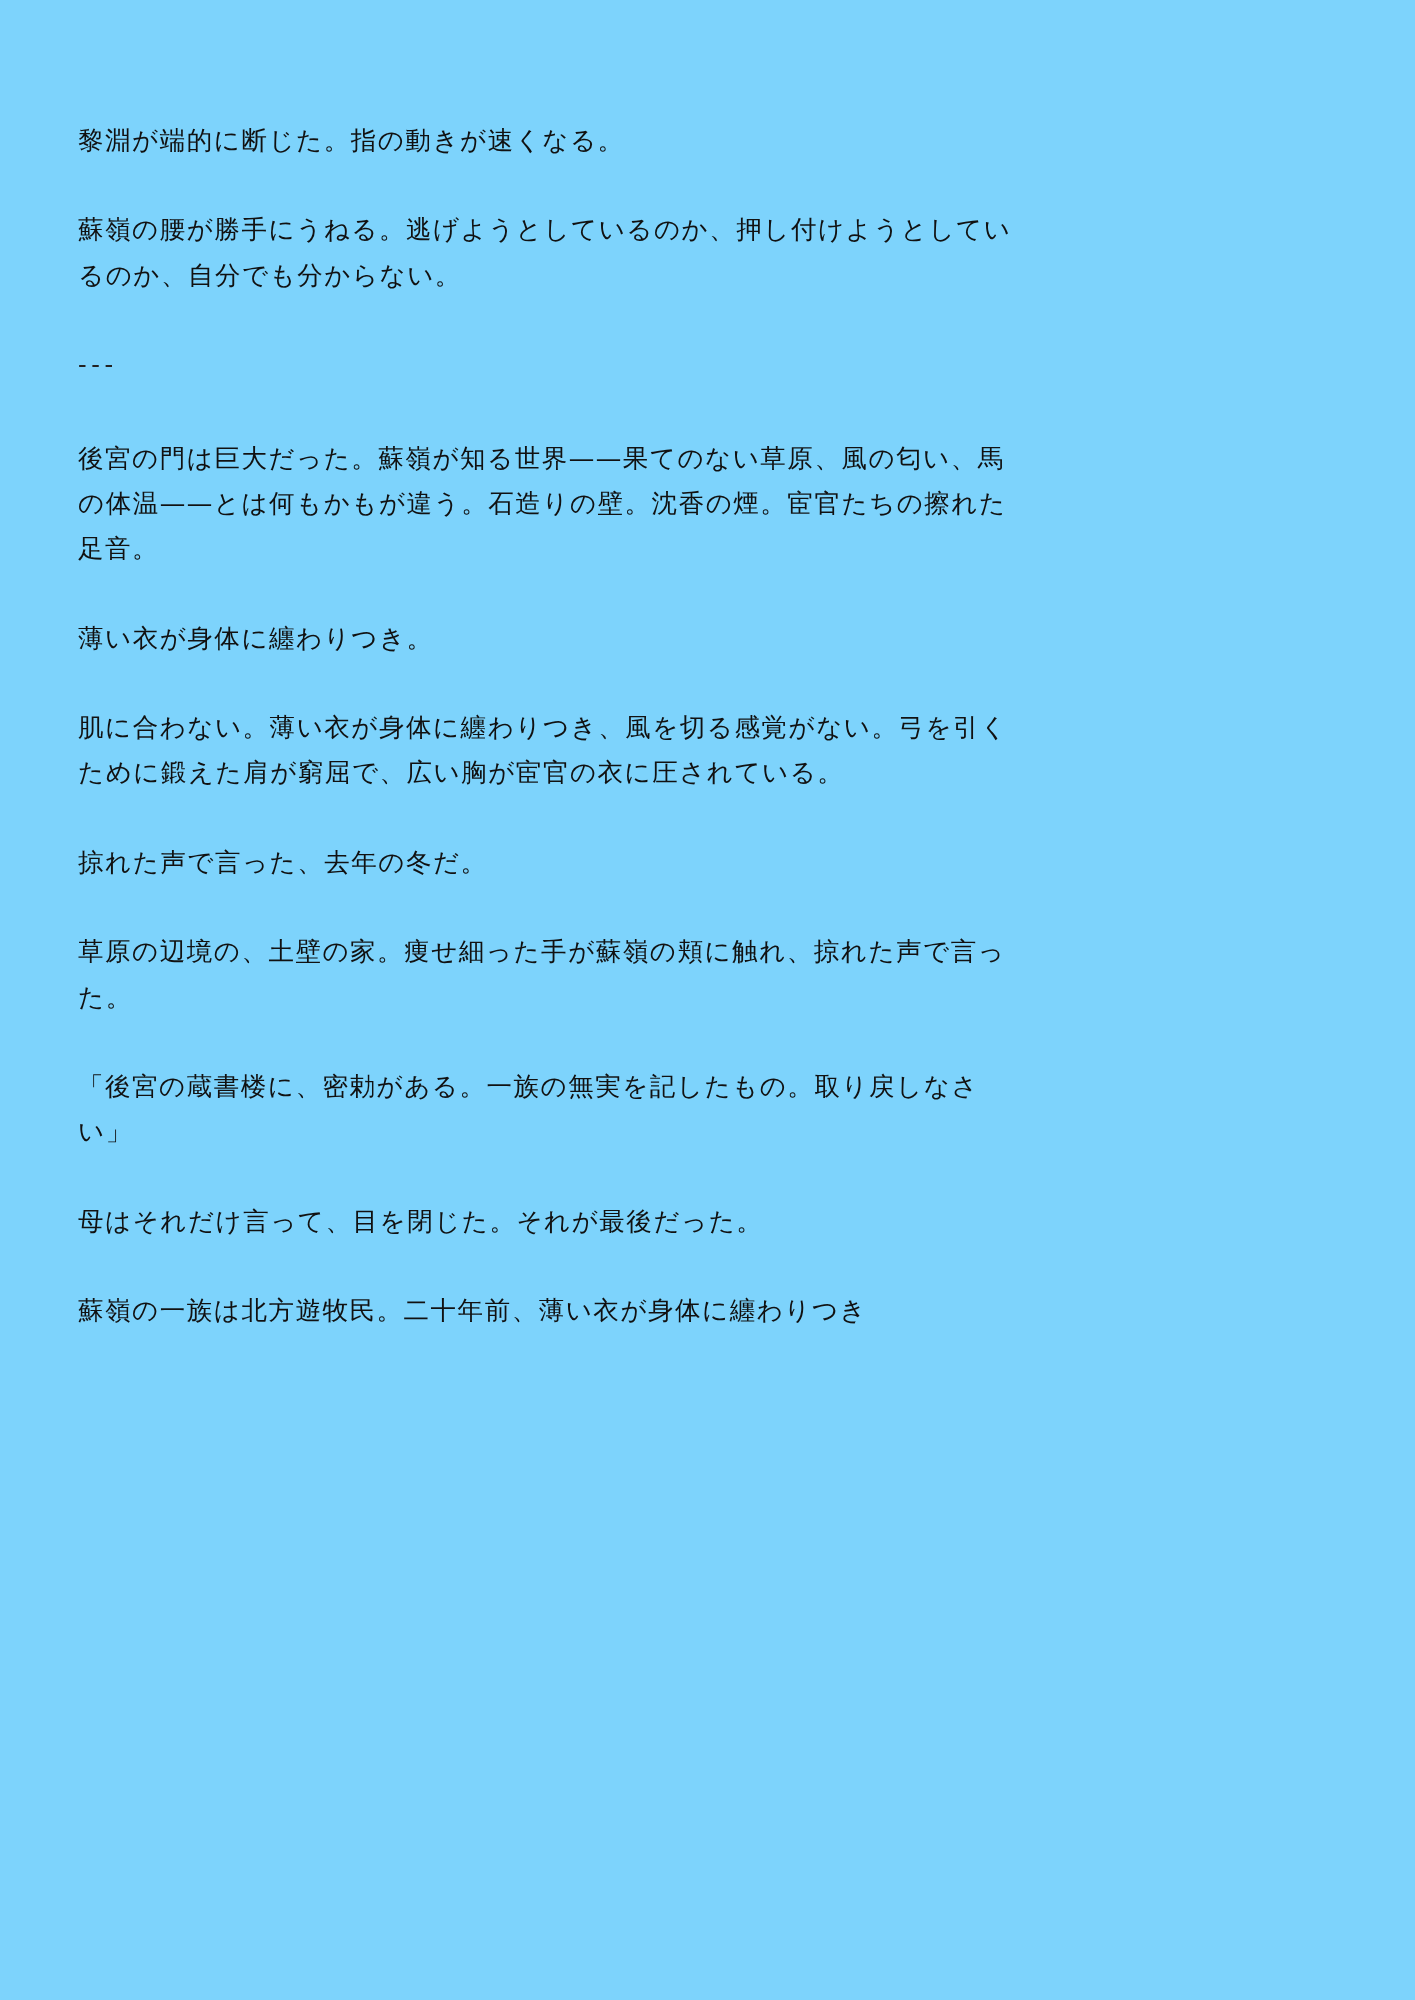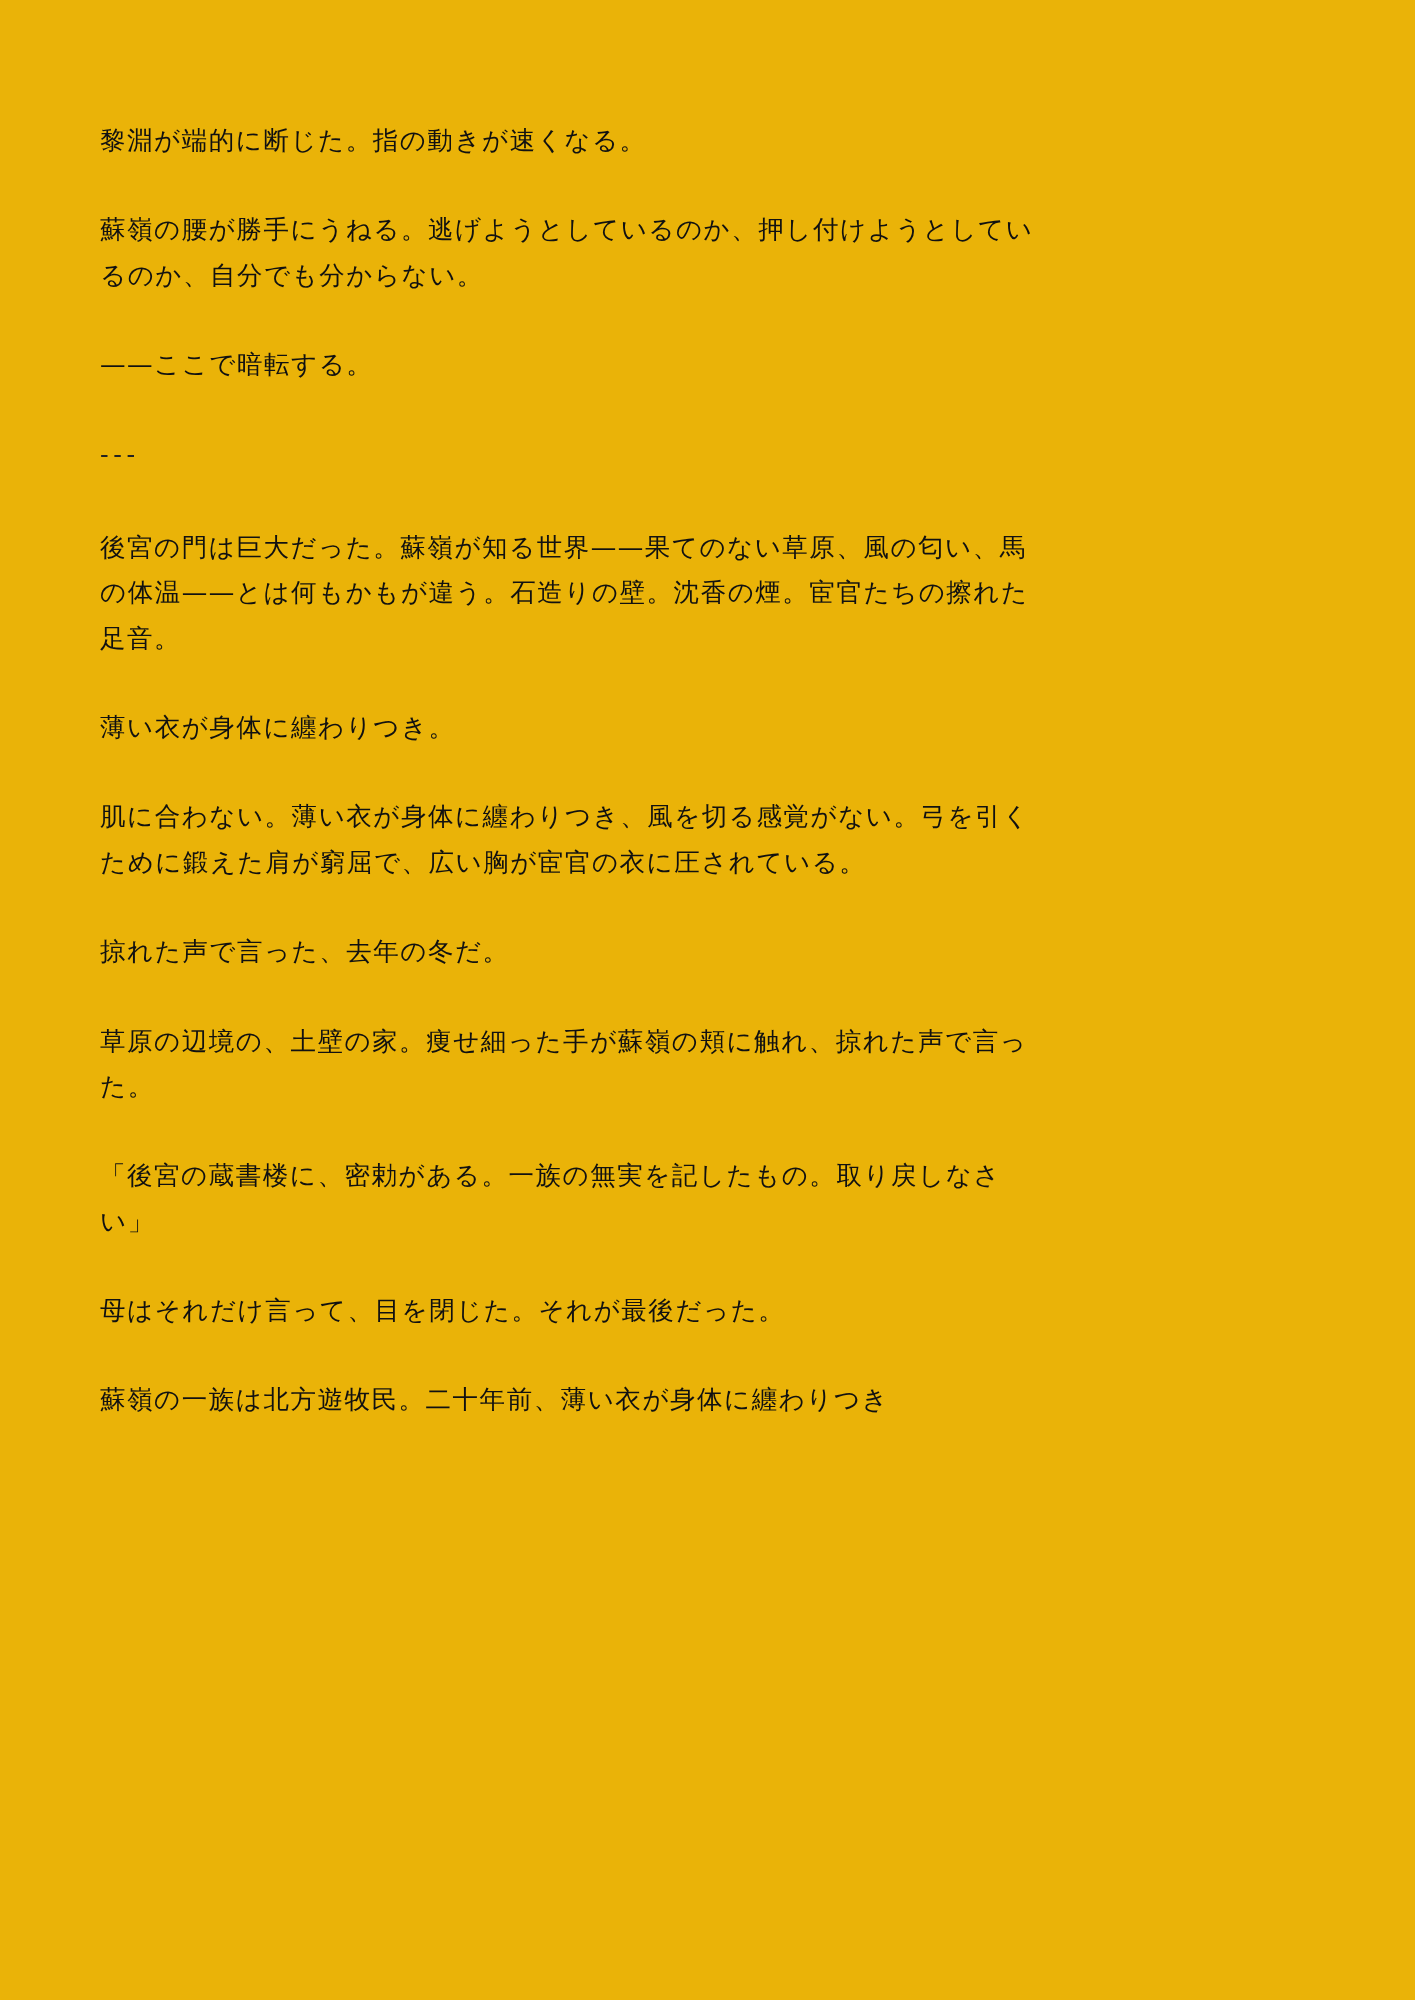--- a/index.html
+++ b/index.html
@@ -10,23 +10,23 @@
   body {
     width: 1415px;
     height: 2000px;
     font-family: "DejaVu Serif", "Liberation Serif", serif;
     color: #1a1a1a;
   }
   .page {
     position: relative;
     width: 1415px;
     min-height: 2000px;
-    background: #eab308;
+    background: #7dd3fc;
     box-sizing: border-box;
-    padding: 118px 160px 60px 100px;
+    padding: 118px 160px 60px 78px;
   }
   .doc-body {
     width: 940px;
   }
   p.para {
     margin: 0 0 44px 0;
     font-size: 25.5px;
     line-height: 1.78;
     letter-spacing: 0.06em;
     text-align: left;
@@ -43,21 +43,20 @@
   }
 </style>
 </head>
 <body>
 
 <div class="page">
   <div class="doc-body">
 
     <p class="para">黎淵が端的に断じた。指の動きが速くなる。</p>
     <p class="para">蘇嶺の腰が勝手にうねる。逃げようとしているのか、押し付けようとしているのか、自分でも分からない。</p>
-    <p class="para">——ここで暗転する。</p>
     <p class="para divider">---</p>
     <p class="para">後宮の門は巨大だった。蘇嶺が知る世界——果てのない草原、風の匂い、馬の体温——とは何もかもが違う。石造りの壁。沈香の煙。宦官たちの擦れた足音。</p>
     <p class="para">薄い衣が身体に纏わりつき。</p>
     <p class="para">肌に合わない。薄い衣が身体に纏わりつき、風を切る感覚がない。弓を引くために鍛えた肩が窮屈で、広い胸が宦官の衣に圧されている。</p>
     <p class="para">掠れた声で言った、去年の冬だ。</p>
     <p class="para">草原の辺境の、土壁の家。痩せ細った手が蘇嶺の頬に触れ、掠れた声で言った。</p>
     <p class="para">「後宮の蔵書楼に、密勅がある。一族の無実を記したもの。取り戻しなさい」</p>
     <p class="para">母はそれだけ言って、目を閉じた。それが最後だった。</p>
     <p class="para">蘇嶺の一族は北方遊牧民。二十年前、薄い衣が身体に纏わりつき</p>
 

